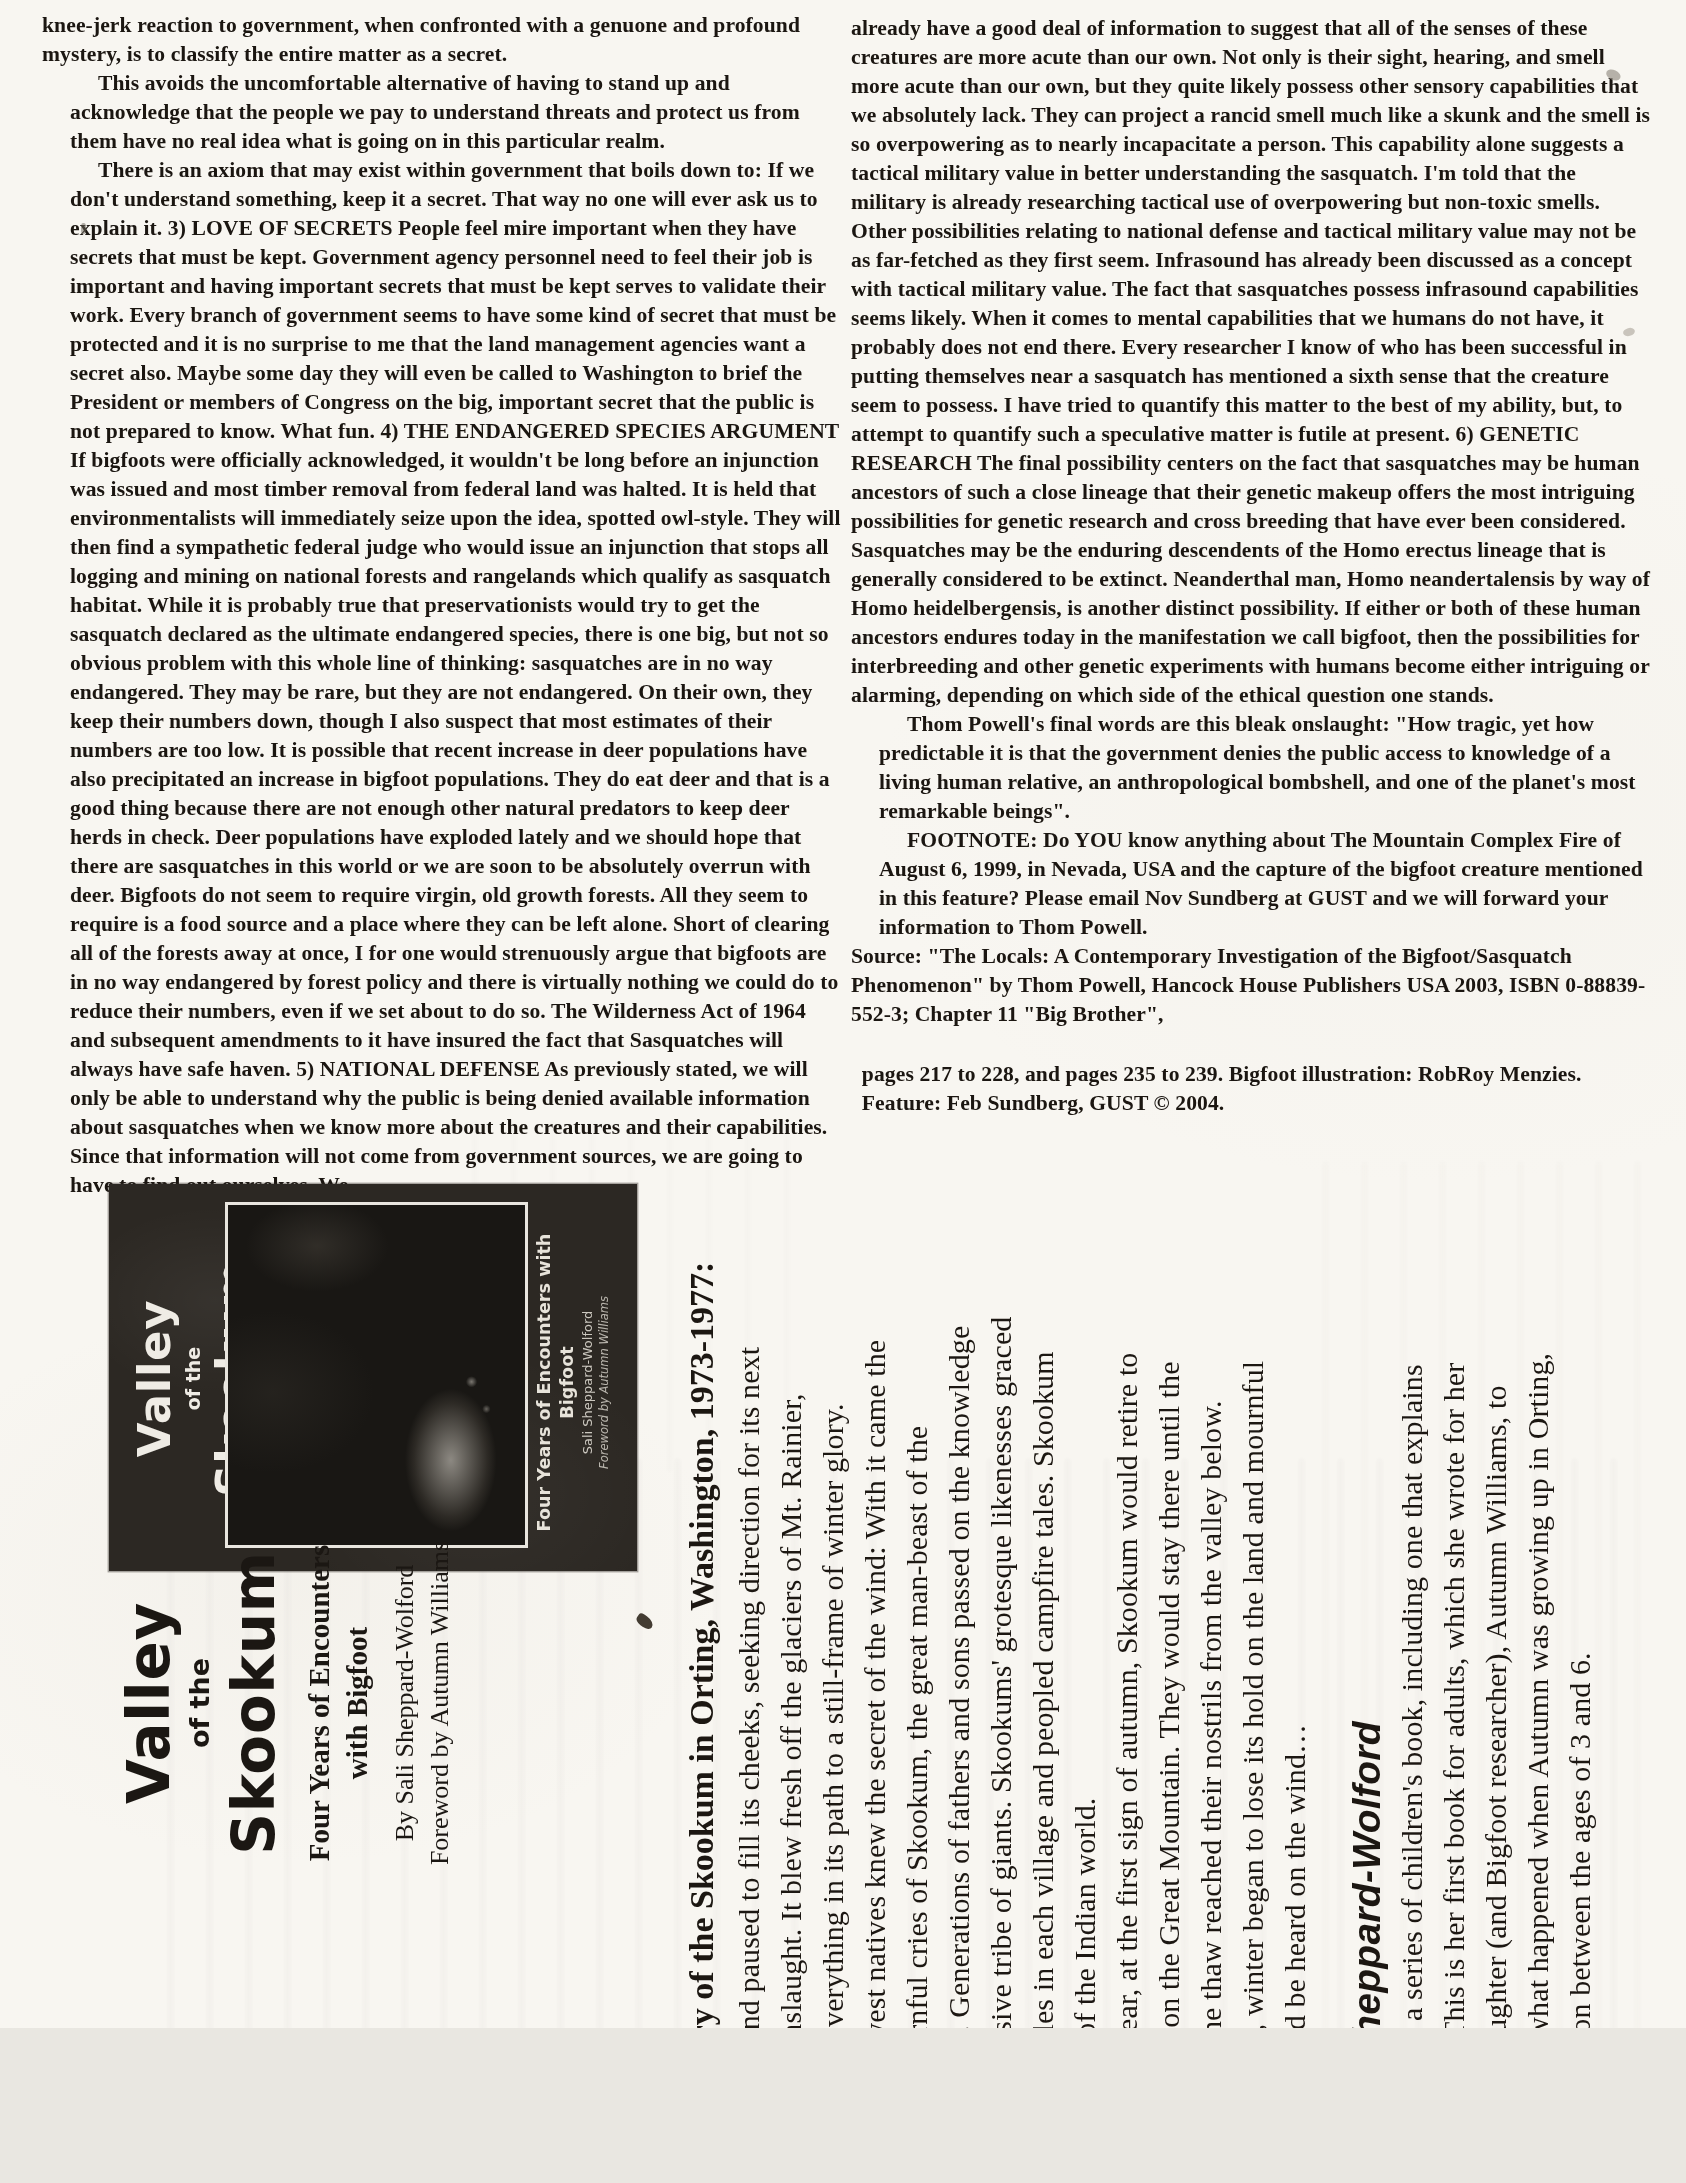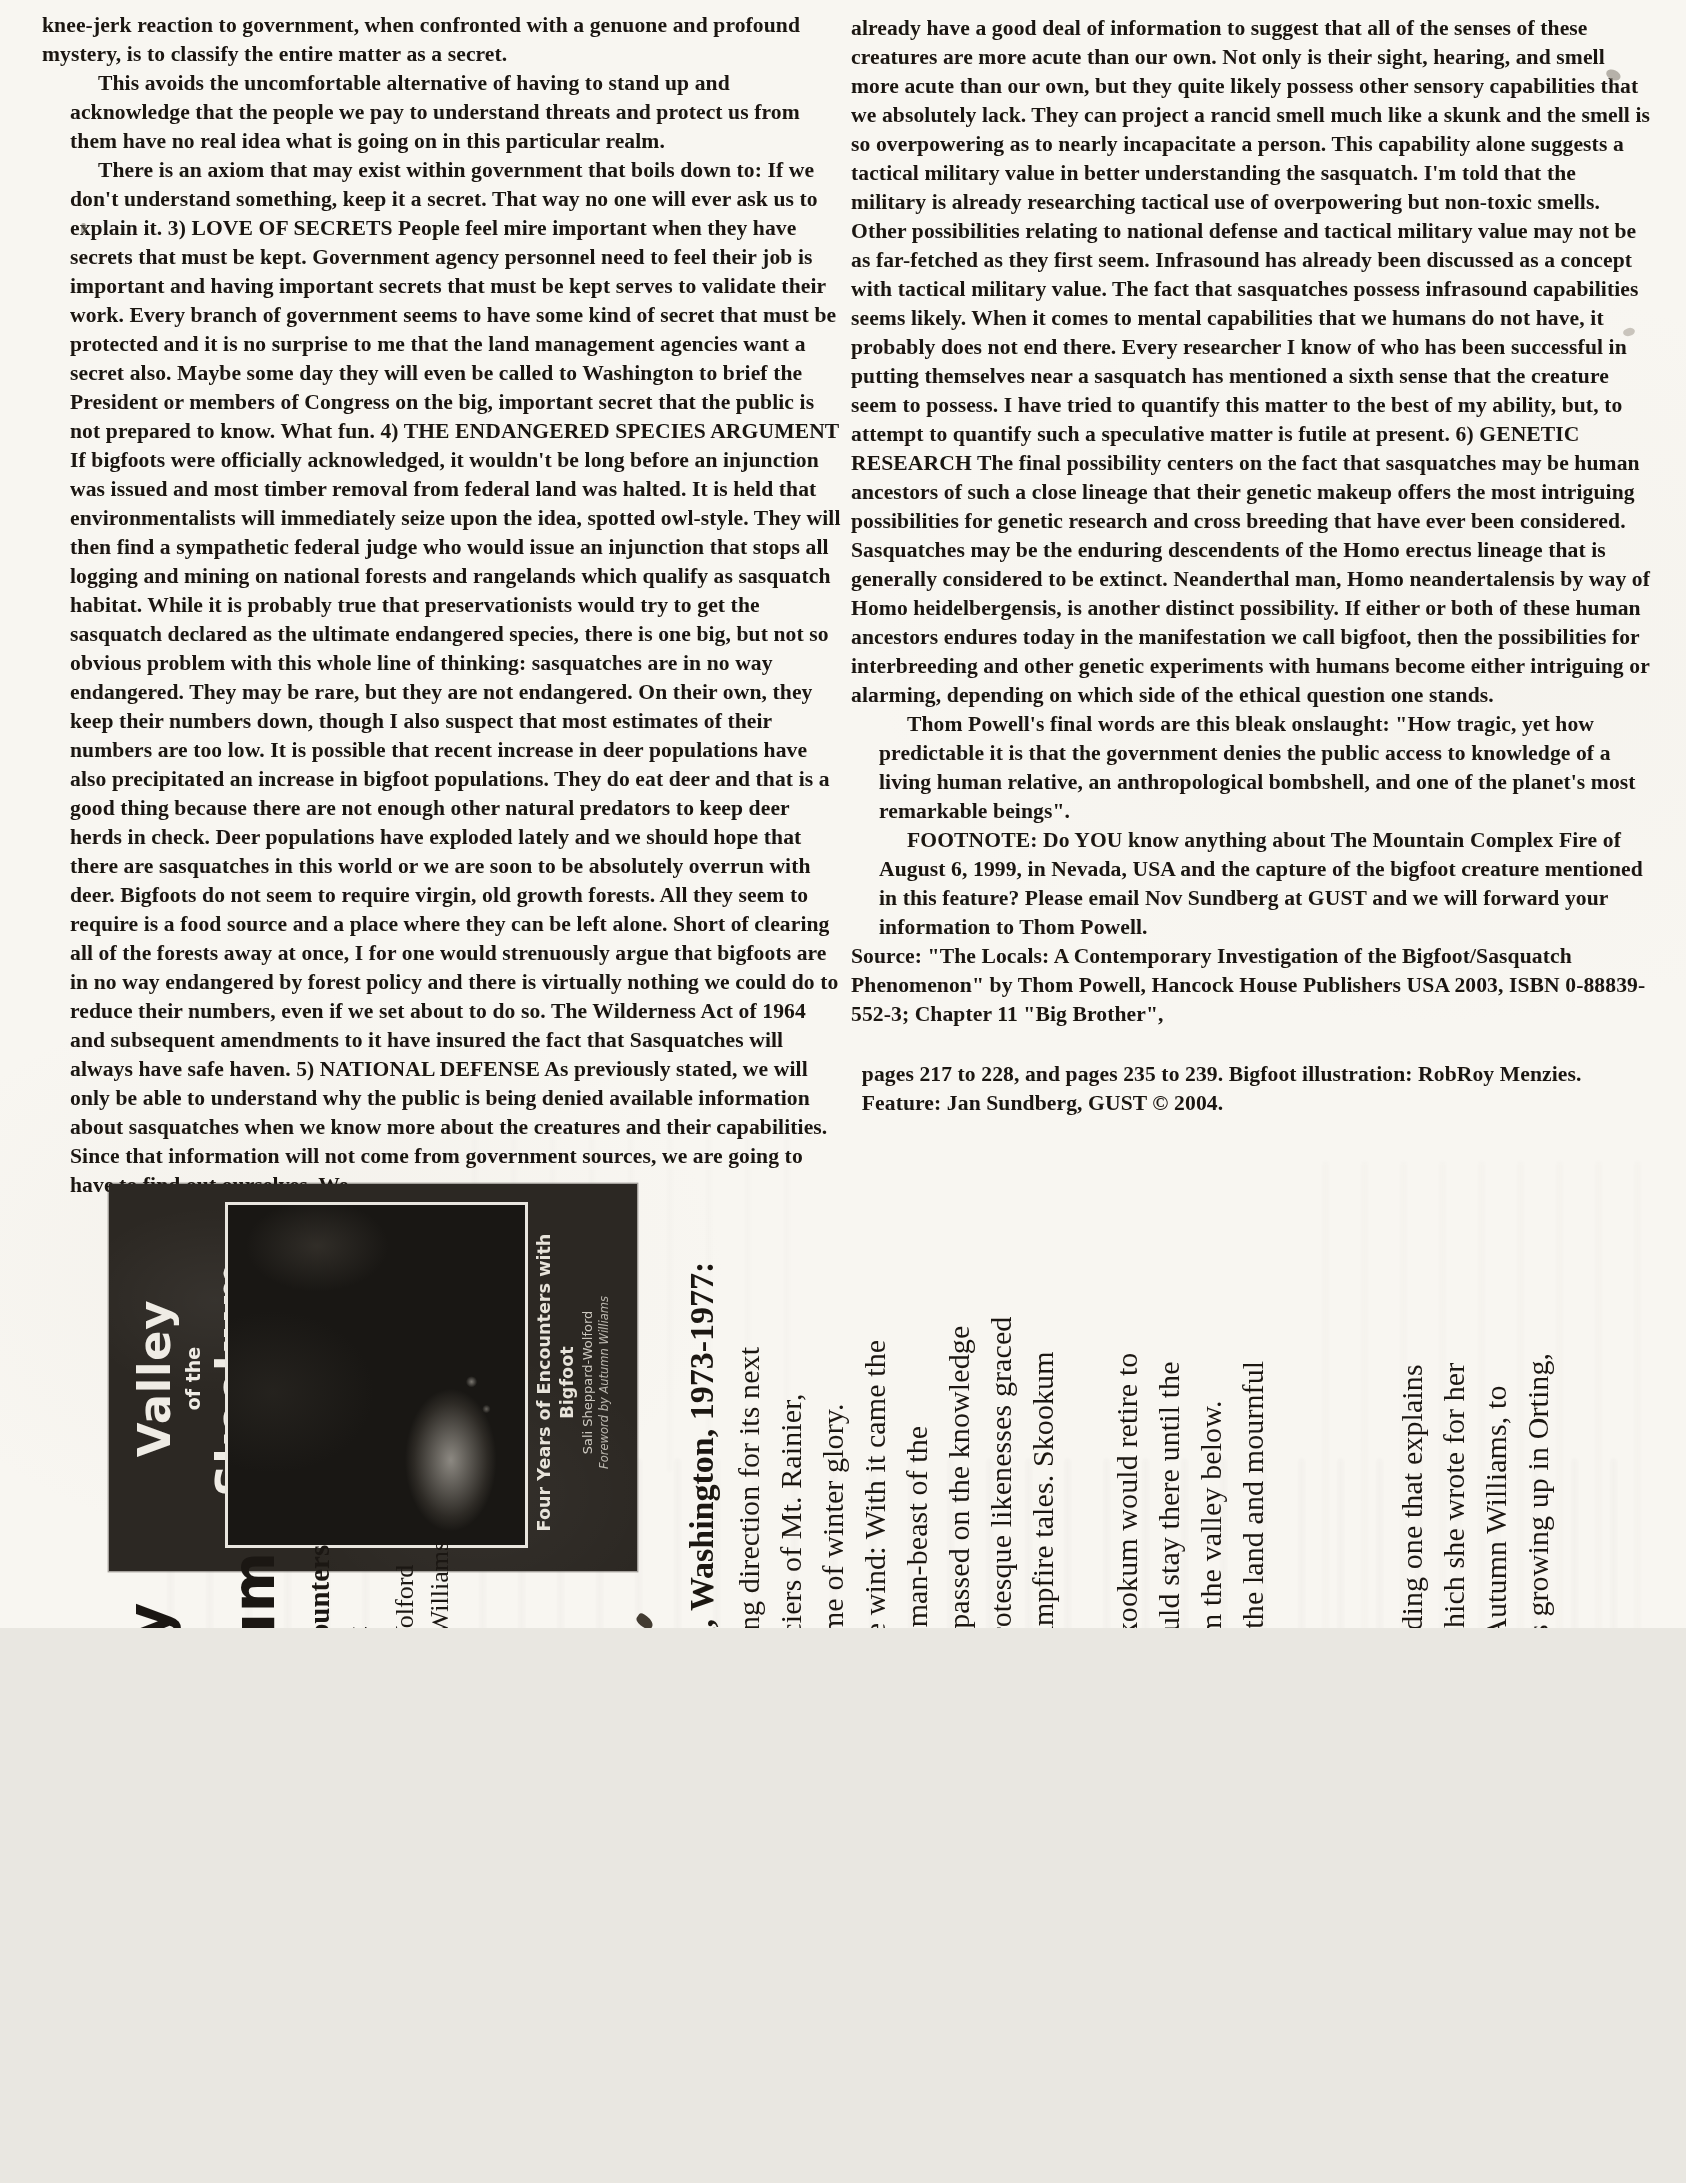--- a/index.html
+++ b/index.html
@@ -1,17 +1,17 @@
 <!DOCTYPE html>
 <html style="font-size:10.8px"><head>
 <meta charset="utf-8">
 <style>
   html,body{margin:0;padding:0;background:#e9e7e1;}
   #paper{
-    position:relative;width:1686px;height:1628px;overflow:hidden;
+    position:relative;width:1686px;height:2028px;overflow:hidden;
     background:#f8f6f1;
     background-image:
       radial-gradient(ellipse 608px 405px at 18% 78%, rgba(205,198,184,0.10), transparent 70%),
       radial-gradient(ellipse 811px 540px at 85% 40%, rgba(210,205,192,0.08), transparent 70%);
     font-family:"Liberation Serif", serif;
     color:#181410;
   }
   .col{position:absolute;font:700 21.6px/29px "Liberation Serif", serif;color:#1b1611;
        letter-spacing:0.1px;}
   #col-left{left:42px;top:10.8px;width:804px;}
@@ -97,21 +97,21 @@
     <p class="para">knee-jerk reaction to government, when confronted with a genuone and profound mystery, is to classify the entire matter as a secret.</p>
     <p class="para indent">This avoids the uncomfortable alternative of having to stand up and acknowledge that the people we pay to understand threats and protect us from them have no real idea what is going on in this particular realm.</p>
     <p class="para indent">There is an axiom that may exist within government that boils down to: If we don't understand something, keep it a secret. That way no one will ever ask us to explain it.  3) LOVE OF SECRETS   People feel mire important when they have secrets that must be kept. Government agency personnel need to feel their job is important and having important secrets that must be kept serves to validate their work.   Every branch of government seems to have some kind of secret that must be protected and it is no surprise to me that the land management agencies want a secret also.   Maybe some day they will even be called to Washington to brief the President or members of Congress on the big, important secret that the public is not prepared to know. What fun.   4) THE ENDANGERED SPECIES ARGUMENT   If bigfoots were officially acknowledged, it wouldn't be long before an injunction was issued and most timber removal from federal land was halted. It is held that environmentalists will immediately seize upon the idea, spotted owl-style.   They will then find a sympathetic federal judge who would issue an injunction that stops all logging and mining on national forests and rangelands which qualify as sasquatch habitat.   While it is probably true that preservationists would try to get the sasquatch declared as the ultimate endangered species, there is one big, but not so obvious problem with this whole line of thinking: sasquatches are in no way endangered.   They may be rare, but they are not endangered. On their own, they keep their numbers down, though I also suspect that most estimates of their numbers are too low.   It is possible that recent increase in deer populations have also precipitated an increase in bigfoot populations. They do eat deer and that is a good thing because there are not enough other natural predators to keep deer herds in check. Deer populations have exploded lately and we should hope that there are sasquatches in this world or we are soon to be absolutely overrun with deer.   Bigfoots do not seem to require virgin, old growth forests. All they seem to require is a food source and a place where they can be left alone.   Short of clearing all of the forests away at once, I for one would strenuously argue that bigfoots are in no way endangered by forest policy and there is virtually nothing we could do to reduce their numbers, even if we set about to do so.   The Wilderness Act of 1964 and subsequent amendments to it have insured the fact that Sasquatches will always have safe haven.   5) NATIONAL DEFENSE   As previously stated, we will only be able to understand why the public is being denied available information about sasquatches when we know  more about the creatures and their capabilities. Since that information will not come from government sources, we are going to have to find out ourselves.   We</p>
   </div>
 
   <div class="col" id="col-right">
     <p class="para">already have a good deal of information to suggest that all of the senses of these creatures are more acute than our own. Not only is their sight, hearing, and smell more acute than our own, but they quite  likely possess other sensory capabilities that we absolutely lack. They can project a rancid smell much like a skunk and the smell is so overpowering as to nearly incapacitate a person.   This capability alone suggests a tactical military value in better understanding the sasquatch. I'm told that the military is already researching tactical use of overpowering but non-toxic smells.   Other possibilities relating to national defense and tactical military value may not be as far-fetched as they first seem. Infrasound has already been discussed as a concept with tactical military value.   The fact that sasquatches possess infrasound capabilities seems likely. When it comes to mental capabilities that we humans do not have, it probably does not end there.   Every researcher I know of who has been successful in putting themselves near a sasquatch has mentioned a sixth sense that the creature seem to possess. I have tried to quantify this matter to the best of my ability, but, to attempt to quantify such a speculative matter is futile at present.   6) GENETIC RESEARCH    The final possibility centers on the fact that sasquatches may be human ancestors of such a close lineage that their genetic makeup offers the most intriguing possibilities for genetic research and cross breeding that have ever been considered.   Sasquatches may be the enduring descendents of the Homo erectus lineage that is generally considered to be extinct. Neanderthal man, Homo neandertalensis by way of Homo heidelbergensis, is another distinct possibility.  If either or both of these human ancestors endures today in the manifestation we call bigfoot, then the possibilities for interbreeding and other genetic experiments with humans become either intriguing or alarming, depending on which side of the ethical question one stands.</p>
     <p class="para indent">Thom Powell's final words are this bleak onslaught: "How tragic, yet how predictable it is that the government denies the public access to knowledge of a living human relative, an anthropological bombshell, and one of the planet's most remarkable beings".</p>
     <p class="para indent">FOOTNOTE: Do YOU know anything about The Mountain Complex Fire of August 6, 1999, in Nevada, USA and the capture of the bigfoot creature mentioned in this feature? Please email Nov Sundberg at GUST and we will forward your information to Thom Powell.</p>
     <p class="para src-para">Source: "The Locals: A Contemporary Investigation of the Bigfoot/Sasquatch Phenomenon" by Thom Powell, Hancock House Publishers USA 2003, ISBN 0-88839-552-3; Chapter 11 "Big Brother",</p>
-    <p class="para tail-para">pages 217 to 228, and pages 235 to 239. Bigfoot illustration: RobRoy Menzies. Feature: Jan Sundberg, GUST © 2004.</p>
+    <p class="para tail-para">pages 217 to 228, and pages 235 to 239. Bigfoot illustration: RobRoy Menzies. Feature: Feb Sundberg, GUST © 2004.</p>
   </div>
 
   <div id="cover">
     <div class="rot" id="cover-title">
       <div class="ct1">Valley</div>
       <div class="ct2">of the</div>
       <div class="ct3">Skookum</div>
     </div>
     <div id="cover-photo"></div>
     <div class="rot" id="cover-spine">

